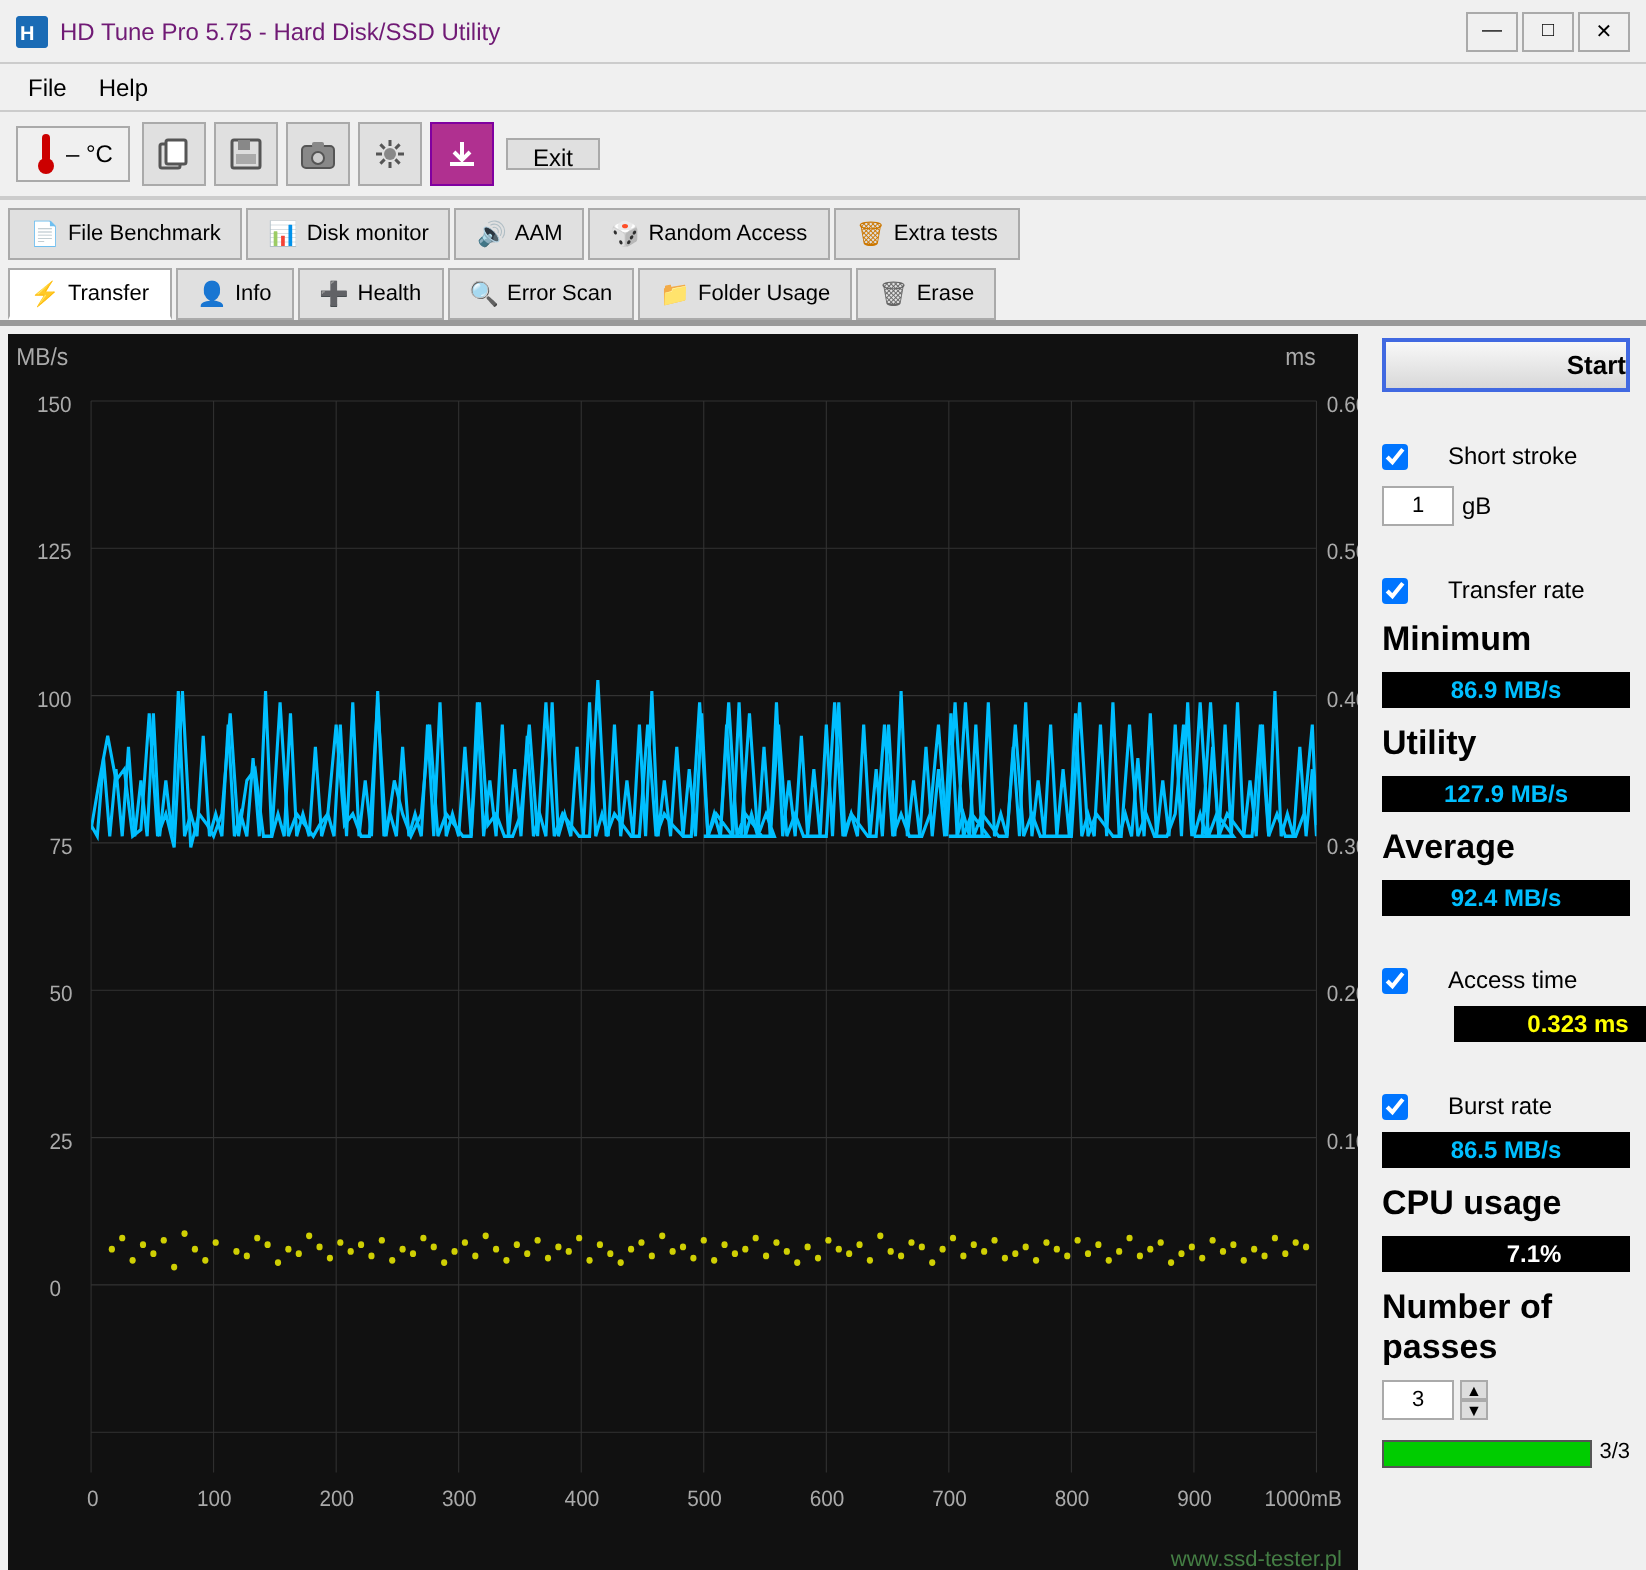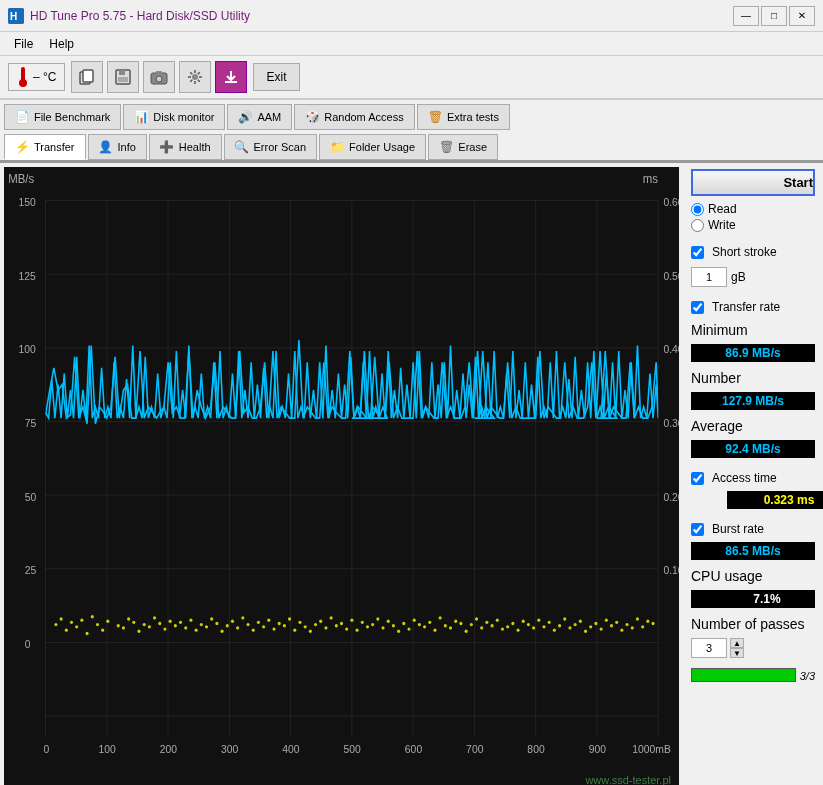--- a/index.html
+++ b/index.html
@@ -15,42 +15,42 @@
     
     .menu-bar { background: #f0f0f0; height: 24px; display: flex; align-items: center; padding: 0 6px; border-bottom: 1px solid #ccc; }
     .menu-item { padding: 2px 8px; cursor: pointer; font-size: 12px; }
 
     
     .toolbar { background: #f0f0f0; height: 44px; display: flex; align-items: center; padding: 4px 8px; border-bottom: 2px solid #ccc; gap: 6px; }
     .drive-dropdown { height: 28px; width: 395px; font-size: 12px; border: 1px solid #aaa; padding: 2px 6px; background: white; }
     .toolbar-icons { display: flex; gap: 4px; align-items: center; }
     .toolbar-icon-btn { width: 32px; height: 32px; background: #e0e0e0; border: 1px solid #aaa; display: flex; align-items: center; justify-content: center; cursor: pointer; font-size: 14px; }
     .temp-display { background: #f0f0f0; border: 1px solid #aaa; padding: 2px 8px; height: 28px; display: flex; align-items: center; font-size: 12px; }
-    .exit-btn { height: 28px; padding: 2px 12px; background: #e0e0e0; border: 1px solid #aaa; cursor: pointer; font-size: 12px; }
+    .exit-btn { height: 16px; padding: 2px 12px; background: #e0e0e0; border: 1px solid #aaa; cursor: pointer; font-size: 12px; }
 
     
     .tab-bar { background: #f0f0f0; display: flex; flex-wrap: wrap; padding: 4px 4px 0; border-bottom: 2px solid #999; gap: 2px; }
     .tab { display: flex; align-items: center; gap: 4px; padding: 4px 10px; border: 1px solid #aaa; background: #e0e0e0; cursor: pointer; font-size: 11px; height: 26px; }
     .tab.active { background: white; border-bottom: 2px solid white; margin-bottom: -2px; }
 
     
     .main-content { display: flex; background: #f0f0f0; height: calc(785px - 32px - 24px - 44px - 52px); }
 
     
     .chart-area { flex: 1; background: #111; margin: 4px; position: relative; overflow: hidden; }
 
     
     .right-panel { width: 140px; padding: 6px 8px; display: flex; flex-direction: column; gap: 6px; background: #f0f0f0; }
     .start-btn { background: linear-gradient(to bottom, #f8f8f8, #d8d8d8); border: 2px solid #4169e1; color: #000; font-size: 13px; font-weight: bold; padding: 4px 0; cursor: pointer; width: 100%; text-align: right; }
     .radio-group { display: flex; flex-direction: column; gap: 2px; }
     .radio-item { display: flex; align-items: center; gap: 4px; font-size: 12px; }
-    .checkbox-item { display: flex; align-items: center; gap: 8px; font-size: 12px; margin-top: 7px; }
+    .checkbox-item { display: flex; align-items: center; gap: 20px; font-size: 12px; margin-top: 19px; }
     .short-stroke-row { display: flex; align-items: center; gap: 4px; margin-top: 2px; }
     .spinbox { width: 36px; height: 20px; border: 1px solid #aaa; font-size: 11px; text-align: center; }
-    .stat-label { font-size: 14px; color: #000; margin-top: 2px; }
+    .stat-label { font-size: 17px; color: #000; margin-top: 2px; font-weight: bold; }
     .stat-value { background: #000; color: #00bfff; font-size: 12px; font-weight: bold; text-align: center; padding: 2px 0; width: 100%; }
     .stat-value.yellow { color: #ffff00; margin-left: 36px; }
     .stat-value.white { color: #ffffff; padding-left: 28px; }
     .watermark { position: absolute; bottom: 6px; right: 8px; color: #4a7a4a; font-size: 11px; opacity: 0.9; }
   </style>
 </head>
 <body>
 
 <div class="title-bar">
   <span class="title-bar-icon">
@@ -368,49 +368,39 @@
         "></polyline>
 
       <polyline clip-path="url(#chart-clip)" fill="none" stroke="#00bfff" stroke-width="1.5" points="40,220 43,225 46,190 49,225 52,195 55,225 58,185 61,225 64,200 67,225 70,170 73,225 76,200 79,225 82,160 85,225 88,215 91,225 94,180 97,225 100,215 103,225 106,175 109,225 112,215 115,225 118,190 121,225 124,160 127,225 130,215 133,225 136,170 139,225 142,215 145,225 148,185 151,225 154,215 157,225 160,175 163,225 166,165 169,225 172,200 175,225 178,160 181,225 184,215 187,225 190,185 193,225 196,215 199,225 202,175 205,225 208,165 211,225 214,215 217,225 220,185 223,225 226,165 229,225 232,200 235,225 238,175 241,225 244,195 247,225 250,180 253,225 256,215 259,225 262,165 265,225 268,215 271,225 274,185 277,225 280,165 283,225 286,215 289,225 292,175 295,225 298,200 301,225 304,175 307,225 310,160 313,225 316,200 319,225 322,185 325,225 328,195 331,225 334,170 337,225 340,215 343,225 346,175 349,225 352,165 355,225 358,215 361,225 364,185 367,225 370,165 373,225 376,200 379,225 382,180 385,225 388,195 391,225 394,175 397,225 400,165 403,225 406,215 409,225 412,175 415,225 418,195 421,225 424,175 427,225 430,160 433,225 436,200 439,225 442,185 445,225 448,195 451,225 454,170 457,225 460,215 463,225 466,175 469,225 472,165 475,225 478,215 481,225 484,185 487,225 490,165 493,225 496,200 499,225 502,175 505,225 508,195 511,225 514,170 517,225 520,215 523,225 526,175 529,225 532,165 535,225 538,215 541,225 544,190 547,225 550,170 553,225 556,200 559,225 562,175 565,225 568,165 571,225 574,215 577,225 580,185 583,225 586,175 589,225 592,165 595,225 598,200 601,225 604,175 607,225 610,160 613,225 616,215 619,225 622,185 625,225 628,195 630,225"></polyline>
     </svg>
     <div class="watermark" style="position:absolute; bottom:6px; right:8px; color:#4a8a4a; font-size:11px;">www.ssd-tester.pl</div>
   </div>
 
   <div class="right-panel">
     <button class="start-btn">Start</button>
 
-    <div class="radio-group">
-      <label class="radio-item">
-        <input type="radio" name="mode" checked="" style="">
-        <span>Read</span>
-      </label>
-      <label class="radio-item">
-        <input type="radio" name="mode" style="">
-        <span>Write</span>
-      </label>
-    </div>
 
     <label class="checkbox-item">
       <input type="checkbox" checked="" style="">
       <span>Short stroke</span>
     </label>
     <div class="short-stroke-row">
       <input type="text" class="spinbox" value="1" style="">
       <span>gB</span>
     </div>
 
     <label class="checkbox-item">
       <input type="checkbox" checked="" style="">
       <span>Transfer rate</span>
     </label>
 
     <div class="stat-label">Minimum</div>
     <div class="stat-value">86.9 MB/s</div>
 
-    <div class="stat-label">Number</div>
+    <div class="stat-label">Utility</div>
     <div class="stat-value">127.9 MB/s</div>
 
     <div class="stat-label">Average</div>
     <div class="stat-value">92.4 MB/s</div>
 
     <label class="checkbox-item">
       <input type="checkbox" checked="" style="">
       <span>Access time</span>
     </label>
     <div class="stat-value yellow">0.323 ms</div>
@@ -426,20 +416,20 @@
 
     <div class="stat-label">Number of passes</div>
     <div style="display:flex;align-items:center;gap:3px;">
       <input type="text" class="spinbox" style="width: 36px;" value="3">
       <div style="display:flex;flex-direction:column;">
         <div style="width:14px;height:10px;background:#ddd;border:1px solid #aaa;cursor:pointer;font-size:8px;text-align:center;line-height:10px;">▲</div>
         <div style="width:14px;height:10px;background:#ddd;border:1px solid #aaa;cursor:pointer;font-size:8px;text-align:center;line-height:10px;">▼</div>
       </div>
     </div>
 
-    <div style="display:flex;align-items:flex-end;gap:4px;margin-top:4px;font-style:italic;">
+    <div style="display:flex;align-items:flex-start;gap:4px;margin-top:4px;">
       <div style="flex:1;background:#000;height:14px;border:1px solid #555;">
         <div style="width:100%;height:100%;background:#00cc00;"></div>
       </div>
       <span style="font-size:11px;white-space:nowrap;">3/3</span>
     </div>
   </div>
 </div>
 
 </body></html>

